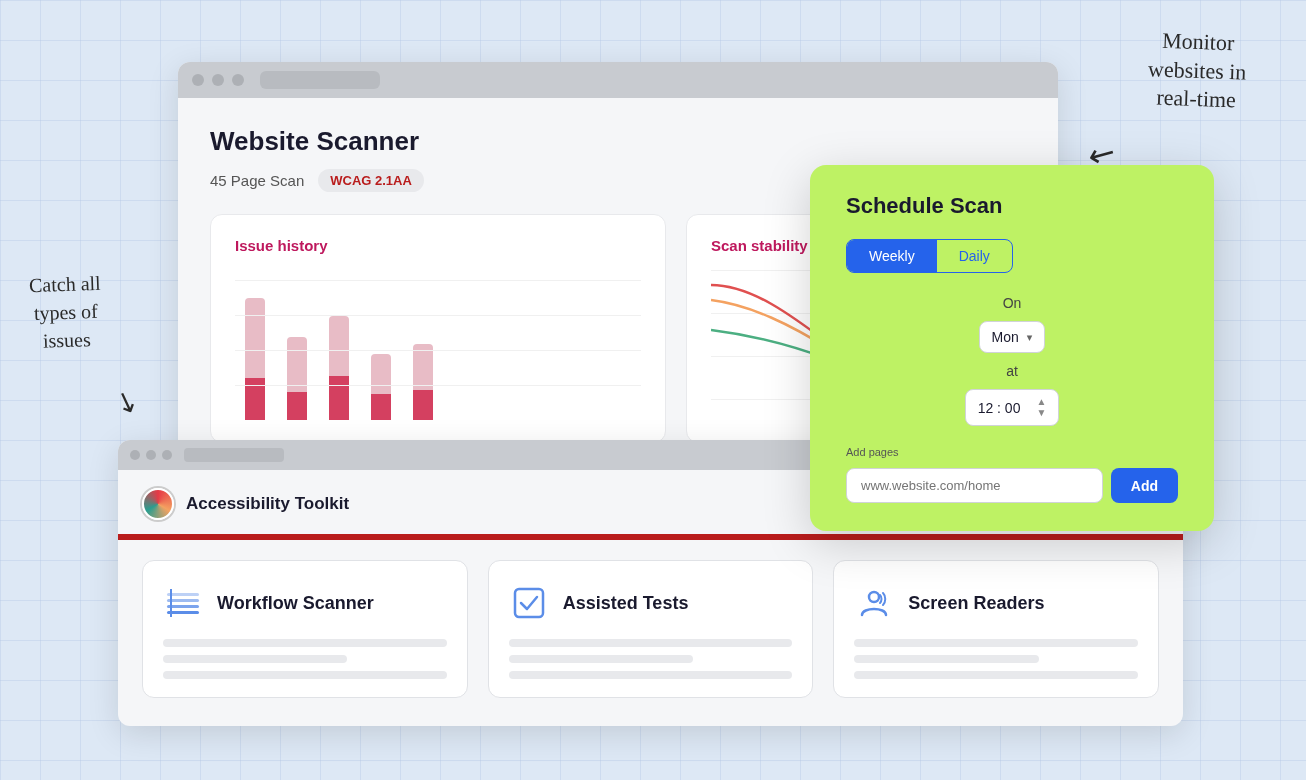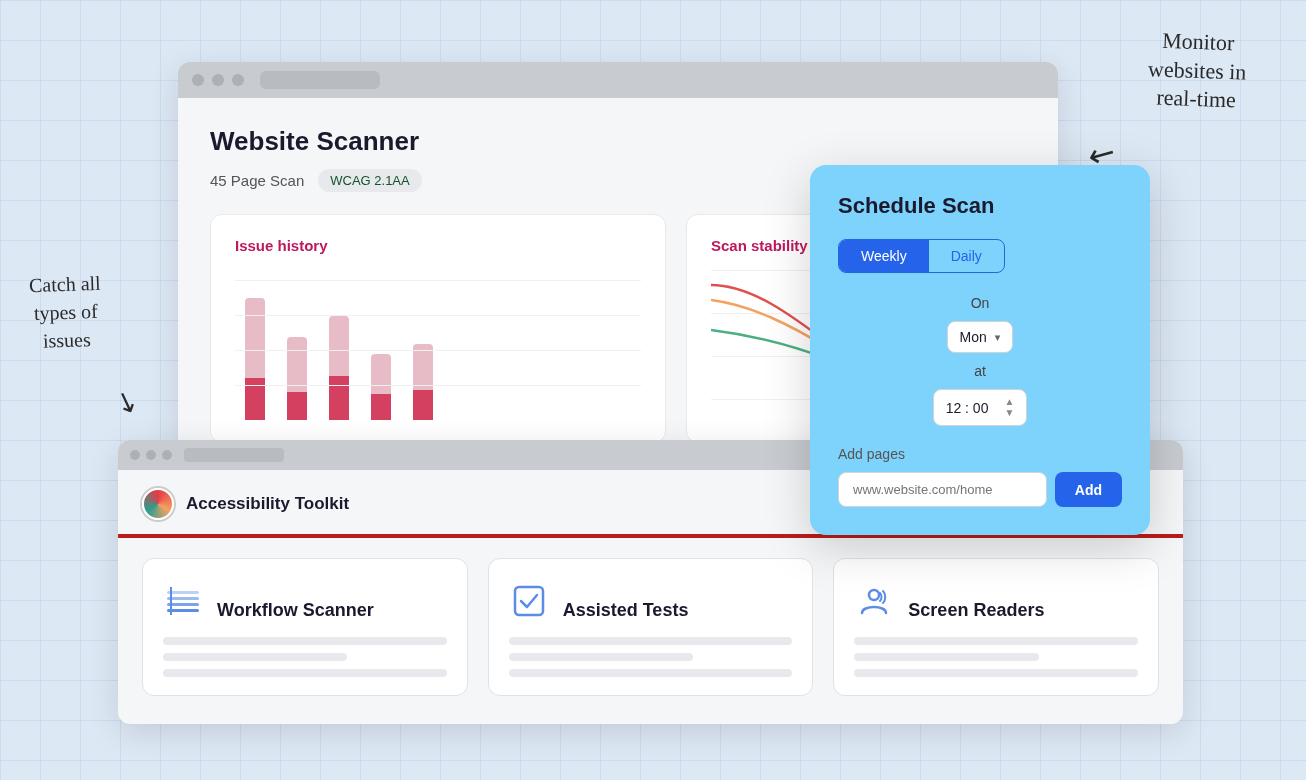--- a/index.html
+++ b/index.html
@@ -124,23 +124,23 @@
     }
 
     .page-scan-count {
       font-size: 15px;
       color: #555;
       font-weight: 500;
     }
 
     .badge {
       background: #e8e9ec;
-      color: #14532d;
+      color: #b91c1c;
       font-size: 13px;
-      font-weight: 400;
+      font-weight: 700;
       padding: 4px 12px;
       border-radius: 20px;
     }
 
     .charts-row {
       display: flex;
       gap: 20px;
     }
 
     
@@ -168,25 +168,25 @@
       font-weight: 600;
       color: #be185d;
       margin-bottom: 16px;
     }
 
     
     .schedule-popup {
       position: absolute;
       top: 165px;
       left: 810px;
-      width: 340px;
-      background: #7dd3fc;
+      width: 404px;
+      background: #bef264;
       border-radius: 16px;
       box-shadow: 0 12px 48px rgba(0,0,0,0.18);
-      padding: 28px 28px 28px;
+      padding: 28px 36px 28px;
       z-index: 10;
     }
 
     .popup-title {
       font-size: 22px;
       font-weight: 700;
       color: #1a1a2e;
       margin-bottom: 20px;
     }
 
@@ -271,21 +271,21 @@
     }
 
     .time-stepper span {
       font-size: 10px;
       color: #888;
       line-height: 1;
       cursor: pointer;
     }
 
     .add-pages-label {
-      font-size: 14px;
+      font-size: 11px;
       color: #555;
       margin-bottom: 10px;
     }
 
     .add-pages-row {
       display: flex;
       gap: 8px;
     }
 
     .url-input {
@@ -343,21 +343,21 @@
       height: 14px;
       width: 100px;
       margin-left: 6px;
     }
 
     .toolkit-header {
       display: flex;
       align-items: center;
       gap: 12px;
       padding: 18px 24px 14px;
-      border-bottom: 4px solid #b91c1c;
+      border-bottom: 6px solid #b91c1c;
     }
 
     .toolkit-icon {
       width: 32px;
       height: 32px;
       border-radius: 50%;
       background: conic-gradient(#e63946 0deg, #f4a261 120deg, #2a9d8f 240deg, #e63946 360deg);
       border: 2px solid #fff;
       box-shadow: 0 0 0 2px #ccc;
     }
@@ -377,21 +377,21 @@
     .toolkit-card {
       flex: 1;
       background: #fff;
       border: 1.5px solid #e0e2e6;
       border-radius: 12px;
       padding: 22px 20px 18px;
     }
 
     .toolkit-card-header {
       display: flex;
-      align-items: flex-end;
+      align-items: center;
       gap: 14px;
       margin-bottom: 16px;
     }
 
     .toolkit-card-icon {
       width: 40px;
       height: 40px;
       display: flex;
       align-items: center;
       justify-content: center;

